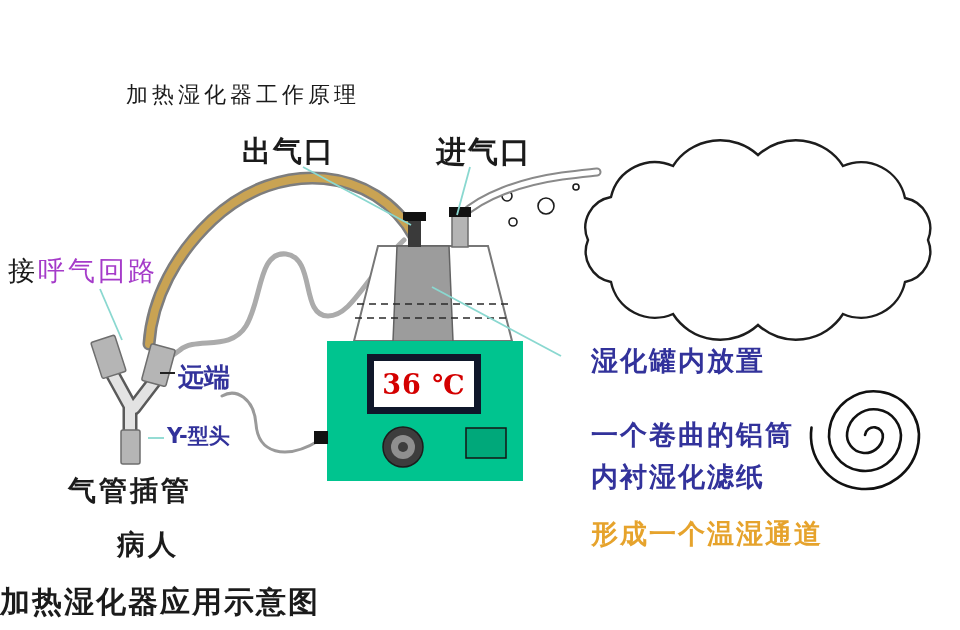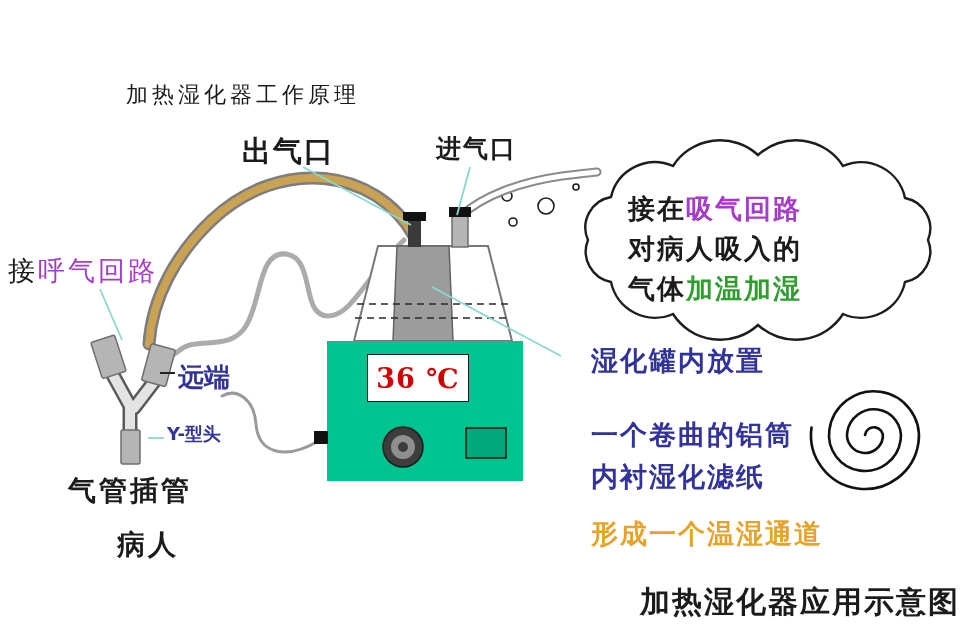--- a/index.html
+++ b/index.html
@@ -8,34 +8,34 @@
     --tube-tan:#c9a353; --leader-cyan:#8ad8d0;
   }
   html,body{margin:0;padding:0;background:#ffffff;}
   .canvas{position:relative;width:960px;height:630px;background:#ffffff;overflow:hidden;
           font-family:"DejaVu Sans","Liberation Sans",sans-serif;}
   .layer{position:absolute;left:0;top:0;z-index:1;}
   .txt{position:absolute;z-index:2;color:#1b1b1b;white-space:nowrap;
        font-family:"DejaVu Sans","Liberation Sans",sans-serif;}
   .main-title{left:126px;top:80px;font-size:22px;letter-spacing:4px;}
   .outlet-label{left:242px;top:132px;font-size:29px;font-weight:bold;letter-spacing:2px;}
-  .inlet-label{left:436px;top:132px;font-size:25px;font-weight:bold;letter-spacing:2px;}
+  .inlet-label{left:436px;top:132px;font-size:30px;font-weight:bold;letter-spacing:2px;}
   .exhale-label{left:8px;top:253px;font-size:27px;letter-spacing:3px;}
   .distal-label{left:178px;top:360px;font-size:26px;font-weight:bold;}
-  .yhead-label{left:167px;top:422px;font-size:18px;font-weight:bold;}
+  .yhead-label{left:167px;top:422px;font-size:21px;font-weight:bold;}
   .tracheal-label{left:68px;top:472px;font-size:28px;font-weight:bold;letter-spacing:3px;}
   .patient-label{left:117px;top:526px;font-size:28px;font-weight:bold;letter-spacing:3px;}
   .cloud-text{left:628px;top:189px;font-size:27px;font-weight:bold;line-height:40px;letter-spacing:2px;}
   .note{left:591px;font-size:27px;font-weight:bold;letter-spacing:2px;}
   .note1{top:343px;} .note2{top:401px;margin-top:16px;} .note3{top:459px;} .note4{top:516px;}
-  .bottom-title{left:0;top:582px;width:960px;text-align:right;font-size:30px;font-weight:bold;letter-spacing:2px;}
+  .bottom-title{left:0;top:582px;width:960px;text-align:left;font-size:30px;font-weight:bold;letter-spacing:2px;}
   .t-purple{color:var(--purple);} .t-green{color:var(--green-text);}
   .t-blue{color:var(--blue-text);} .t-orange{color:var(--orange-text);}
   .temp{position:absolute;left:367px;top:354px;width:100px;height:46px;background:#ffffff;
-        border:1px solid #0f172a;display:flex;align-items:center;justify-content:center;z-index:2;
+        border:7px solid #0f172a;display:flex;align-items:center;justify-content:center;z-index:2;
         font-family:"DejaVu Serif","Liberation Serif",serif;font-weight:bold;font-size:27px;
         color:var(--red-temp);letter-spacing:1px;}
   
   .ln-cyan{stroke:var(--leader-cyan);stroke-width:1.8;fill:none;}
   .ln-black{stroke:#222;stroke-width:2;fill:none;}
   .cloud{fill:#ffffff;stroke:#1d1d1d;stroke-width:2.4;}
   .bubble{fill:#ffffff;stroke:#1d1d1d;stroke-width:1.6;}
   .spiral{fill:none;stroke:#111;stroke-width:2.6;stroke-linecap:round;}
   .tube-under{fill:none;stroke:#7d7d7d;stroke-width:13;stroke-linecap:round;}
   .tube-over{fill:none;stroke:var(--tube-tan);stroke-width:8;stroke-linecap:round;}
@@ -123,25 +123,20 @@
 
   <div class="txt exhale-label">
     <span>接</span><span class="t-purple">呼气回路</span>
   </div>
 
   <div class="txt distal-label t-blue">远端</div>
   <div class="txt yhead-label t-blue">Y-型头</div>
   <div class="txt tracheal-label">气管插管</div>
   <div class="txt patient-label">病人</div>
 
-  <div class="txt cloud-text">
-    <div><span>接在</span><span class="t-purple">吸气回路</span></div>
-    <div>对病人吸入的</div>
-    <div><span>气体</span><span class="t-green">加温</span><span class="t-green">加湿</span></div>
-  </div>
 
   <div class="txt note note1 t-blue">湿化罐内放置</div>
   <div class="txt note note2 t-blue">一个卷曲的铝筒</div>
   <div class="txt note note3 t-blue">内衬湿化滤纸</div>
   <div class="txt note note4 t-orange">形成一个温湿通道</div>
 
   <div class="temp">
     <span>36 ℃</span>
   </div>
 

